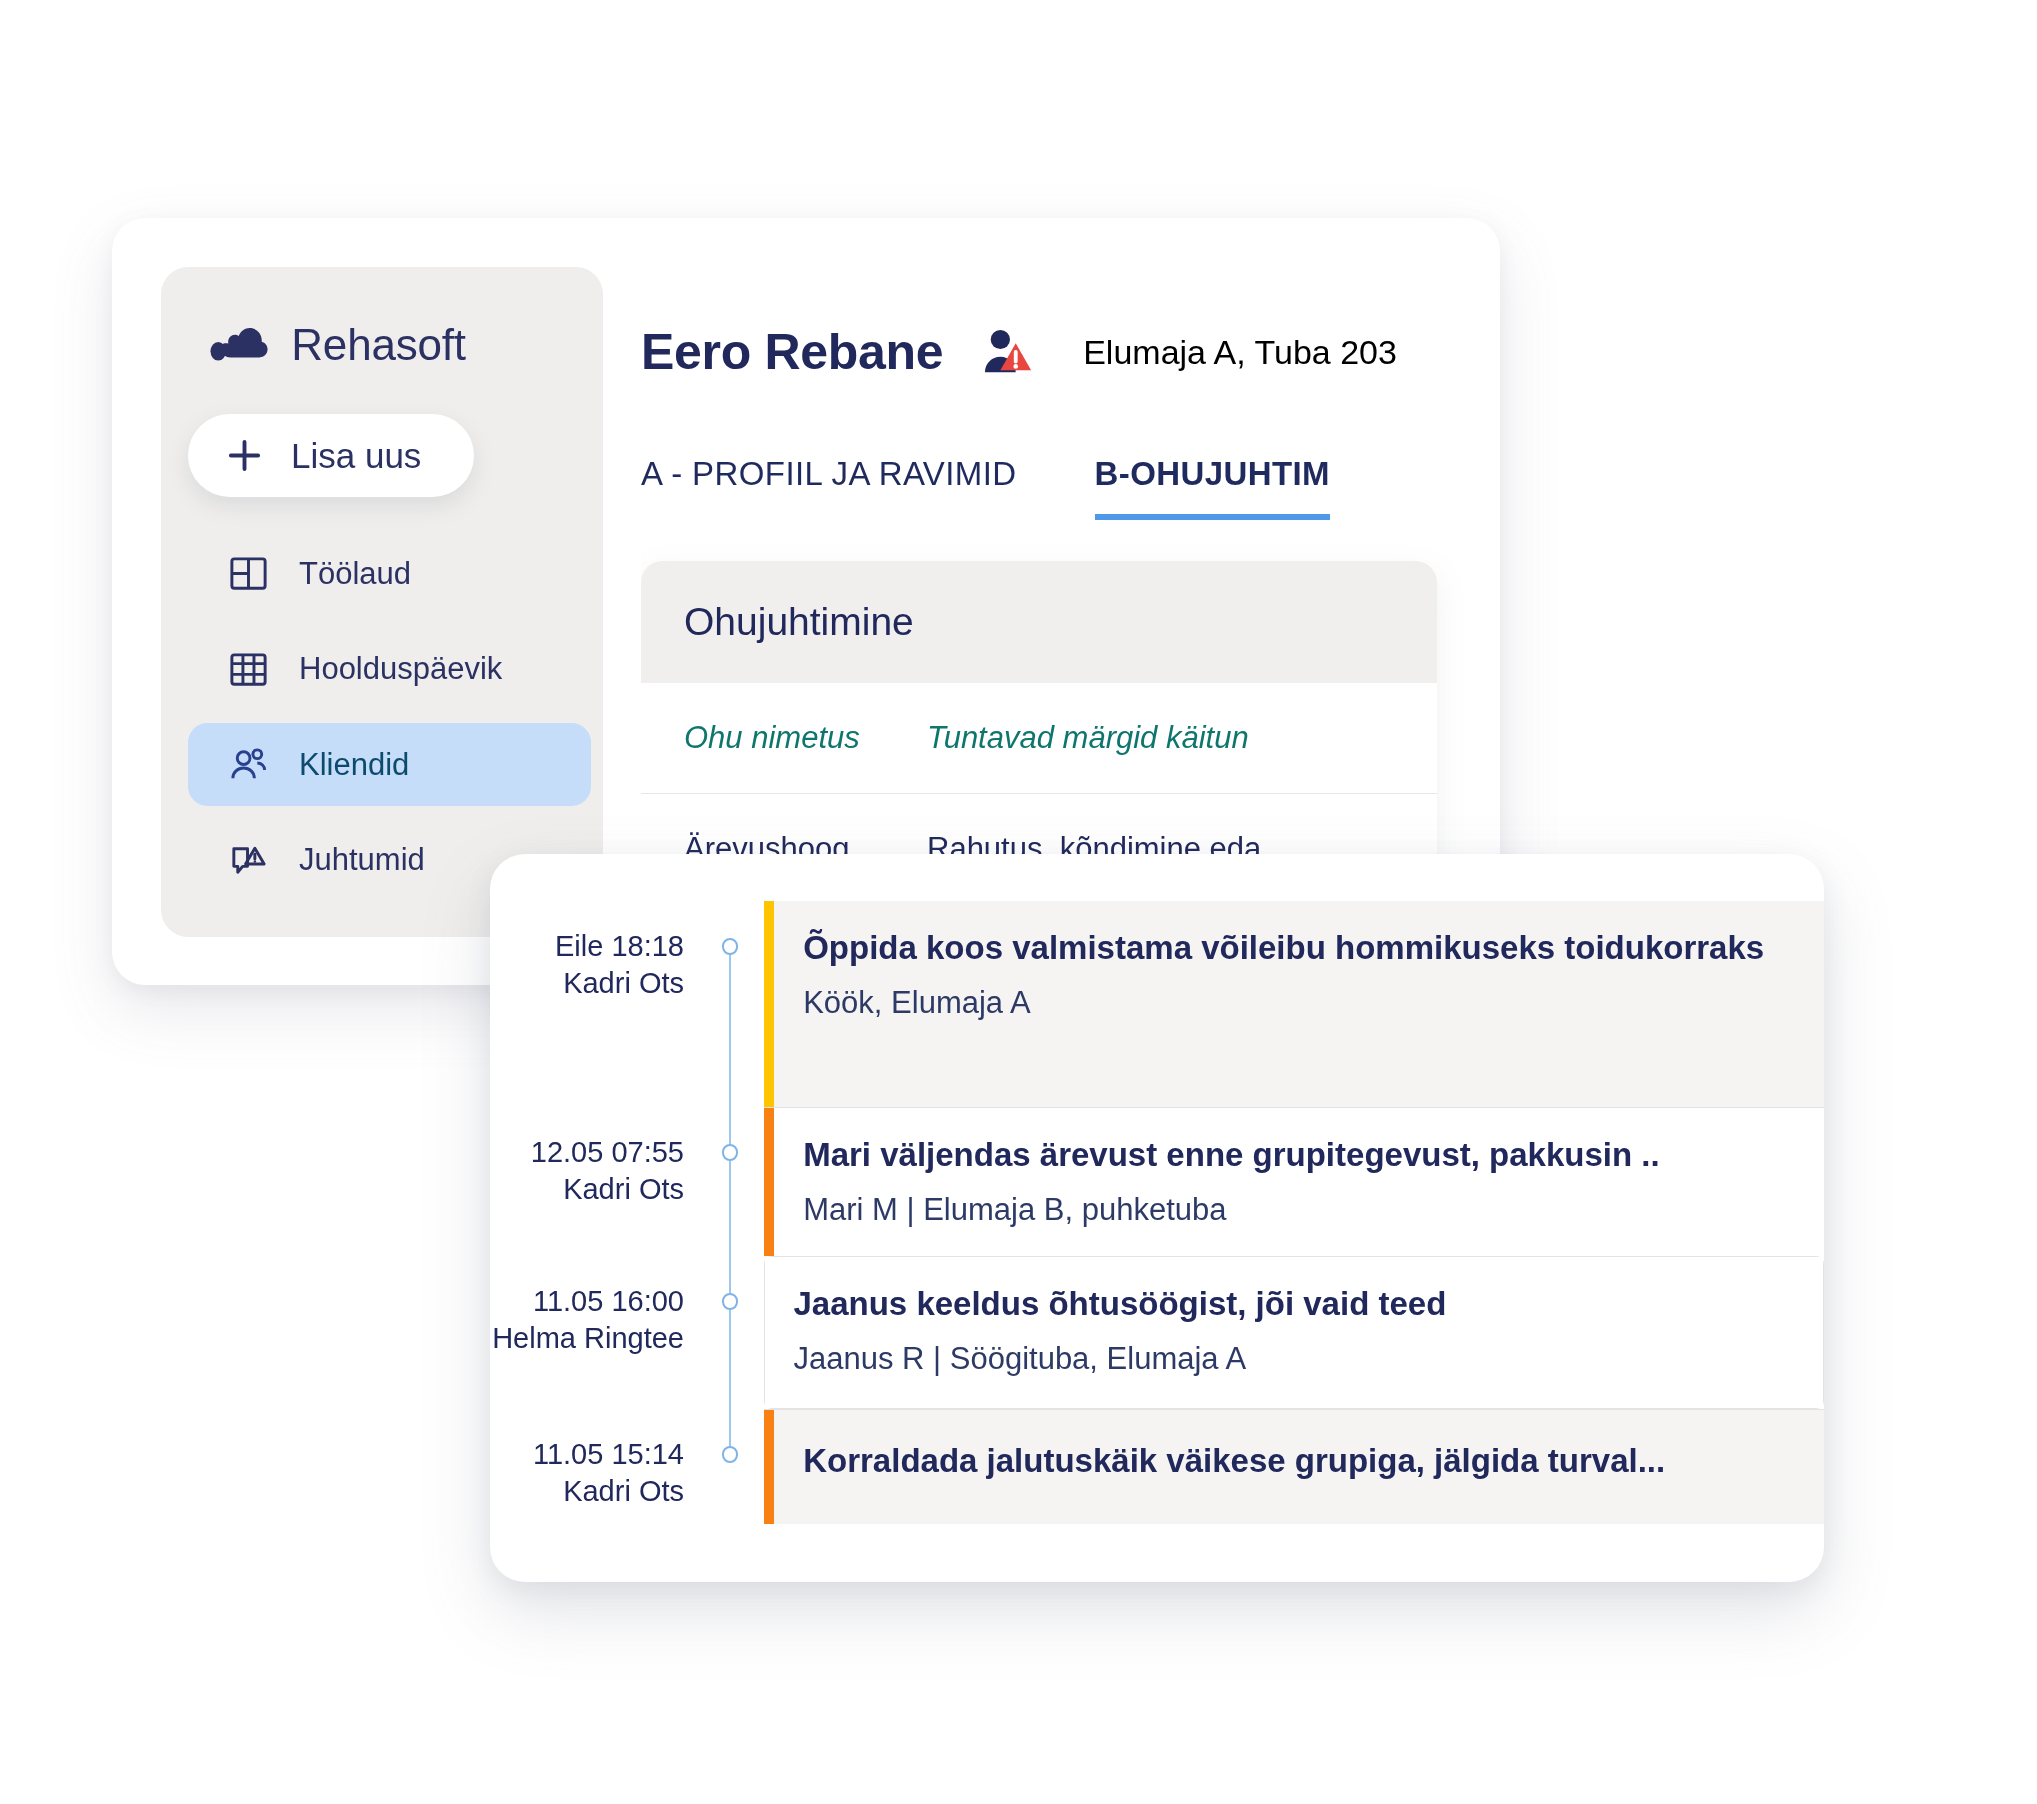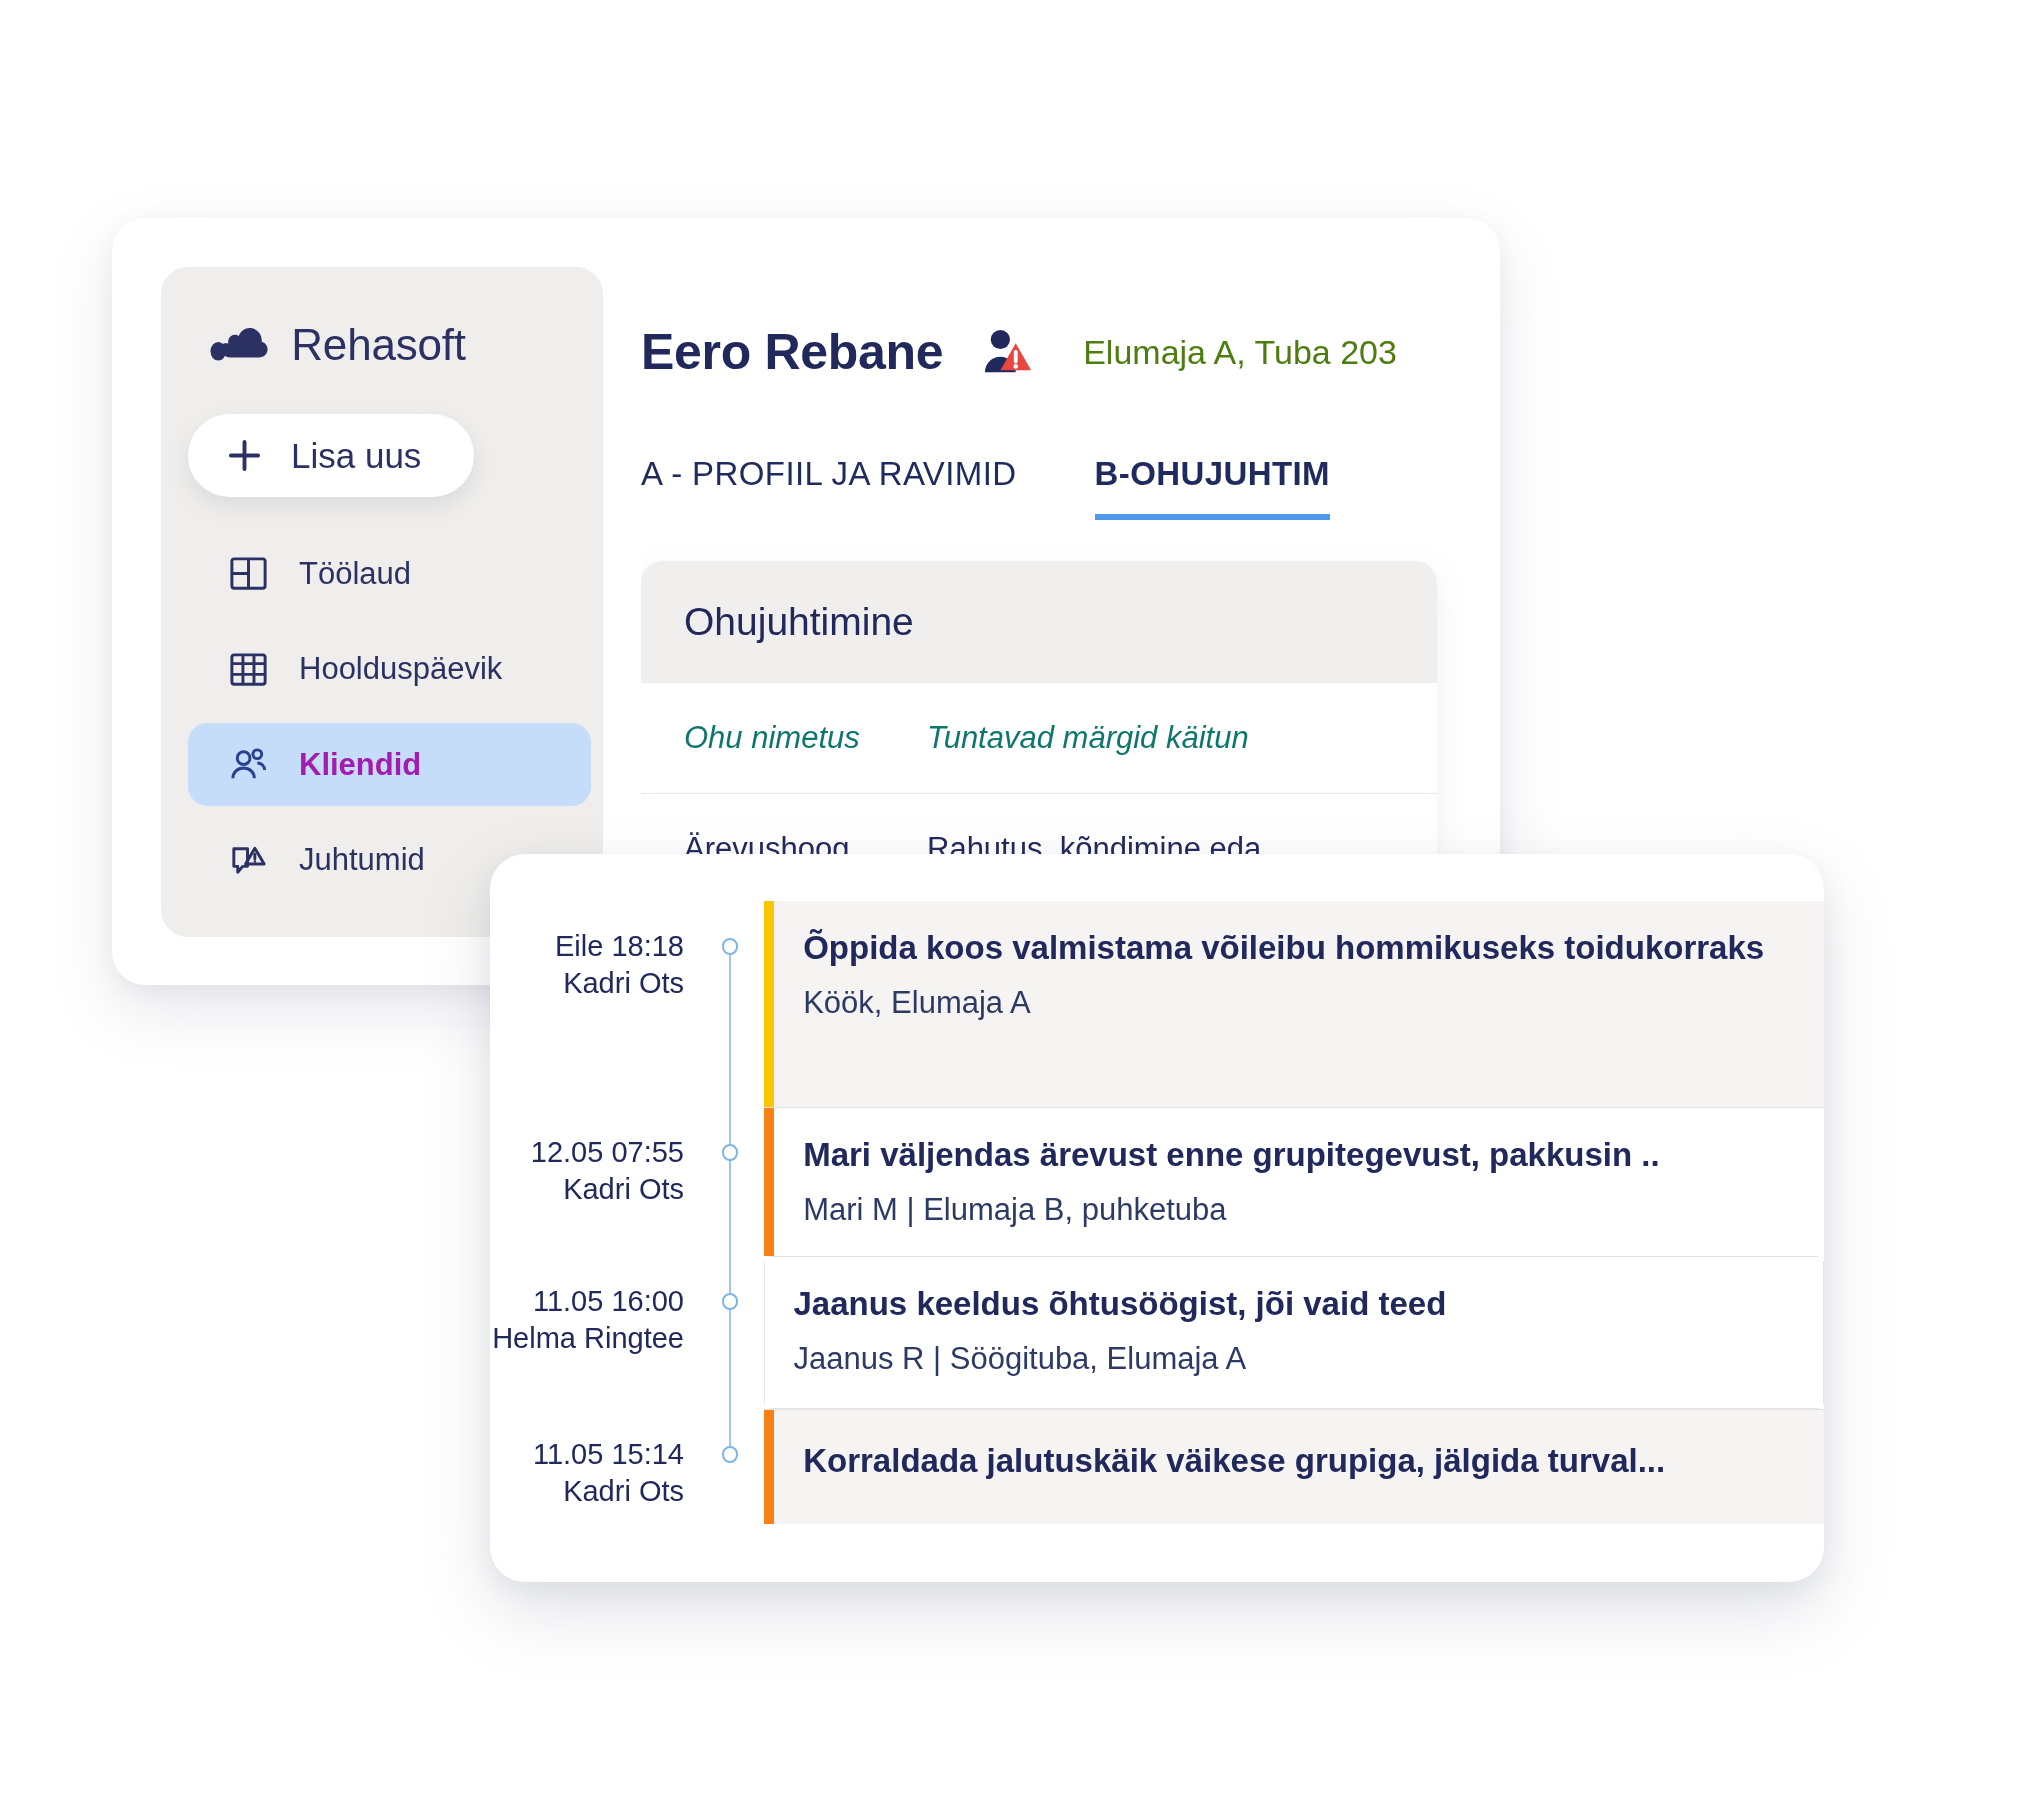--- a/index.html
+++ b/index.html
@@ -97,21 +97,21 @@
     cursor: pointer;
   }
   .nav-item + .nav-item { margin-top: 12.6px; }
   .nav-item .nav-icon { width: 43px; height: 43px; flex: none; }
   .nav-item .nav-label {
     font-size: 31px;
     color: #2b3263;
     white-space: nowrap;
   }
   .nav-item.active { background: #c5ddf9; border-radius: 19.4px; width: 403px; }
-  .nav-item.active .nav-label { font-weight: 700; color: #a21caf; }
+  .nav-item.active .nav-label { font-weight: 400; color: #0c4a6e; }
 
   
   .content {
     position: absolute;
     left: 529px;
     top: 49px;
     right: 0;
     bottom: 0;
     padding: 0;
     overflow: hidden;
@@ -126,21 +126,21 @@
   .client-name {
     font-size: 50px;
     font-weight: 700;
     color: #20285c;
     letter-spacing: -0.3px;
     white-space: nowrap;
   }
   .alert-avatar { width: 54px; height: 50px; flex: none; }
   .client-location {
     font-size: 34px;
-    color: #4d7c0f;
+    color: #000000;
     white-space: nowrap;
     margin-left: 7.8px;
   }
 
   .tabs {
     display: flex;
     align-items: flex-end;
     gap: 78px;
     margin-top: 56px;
     height: 83px;

